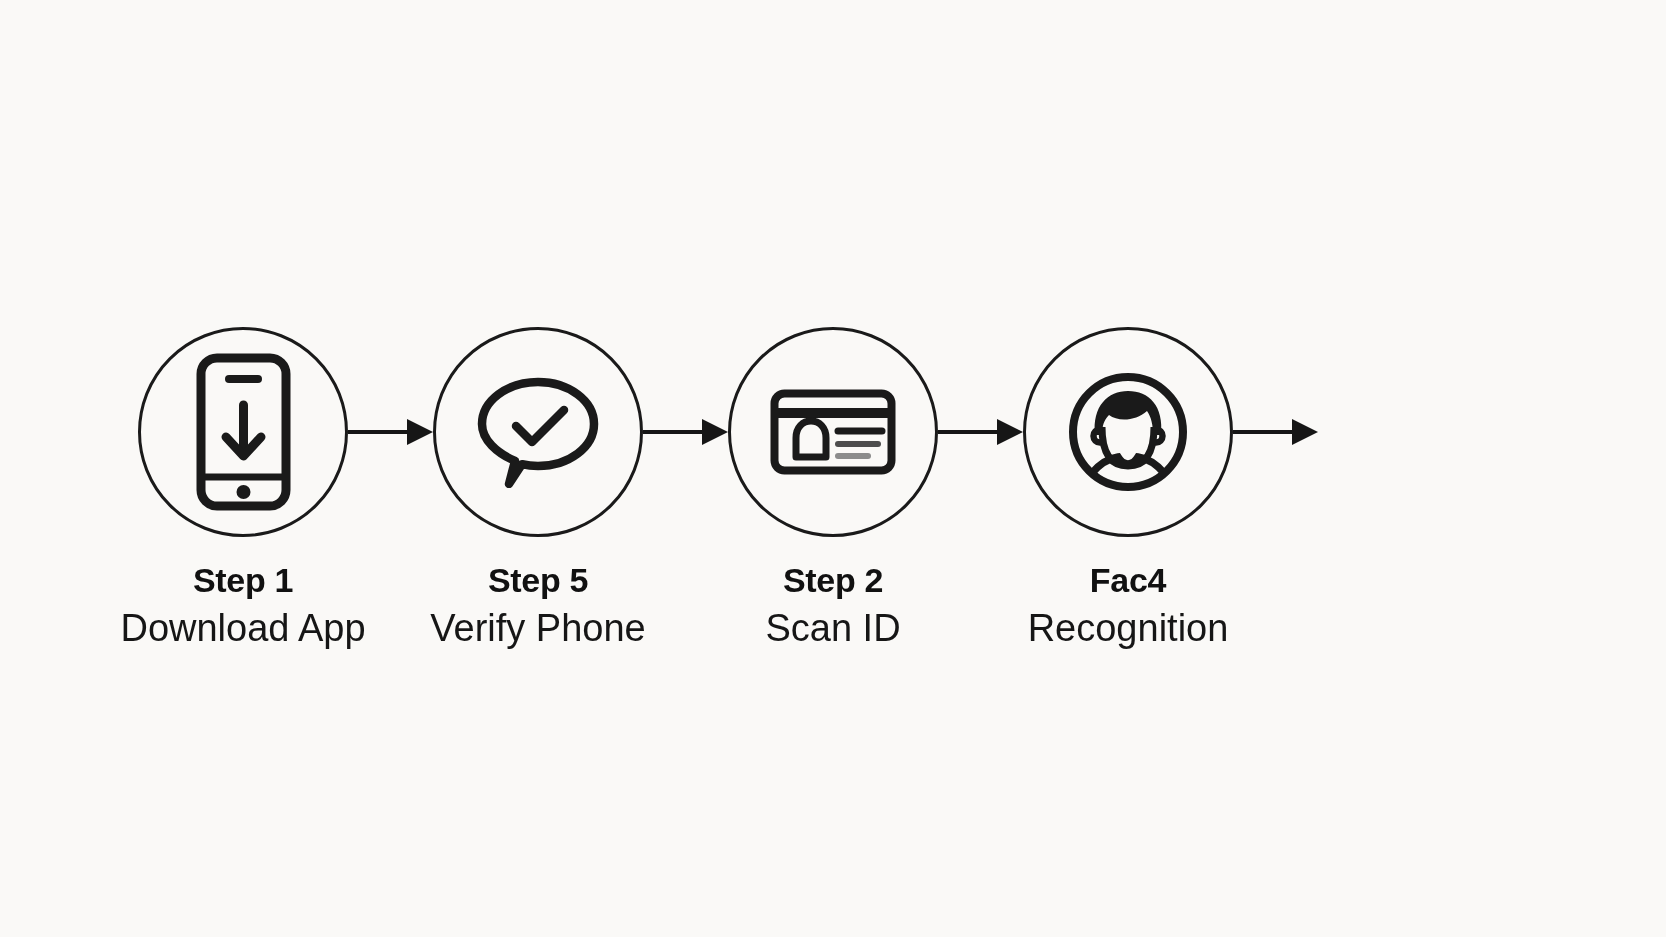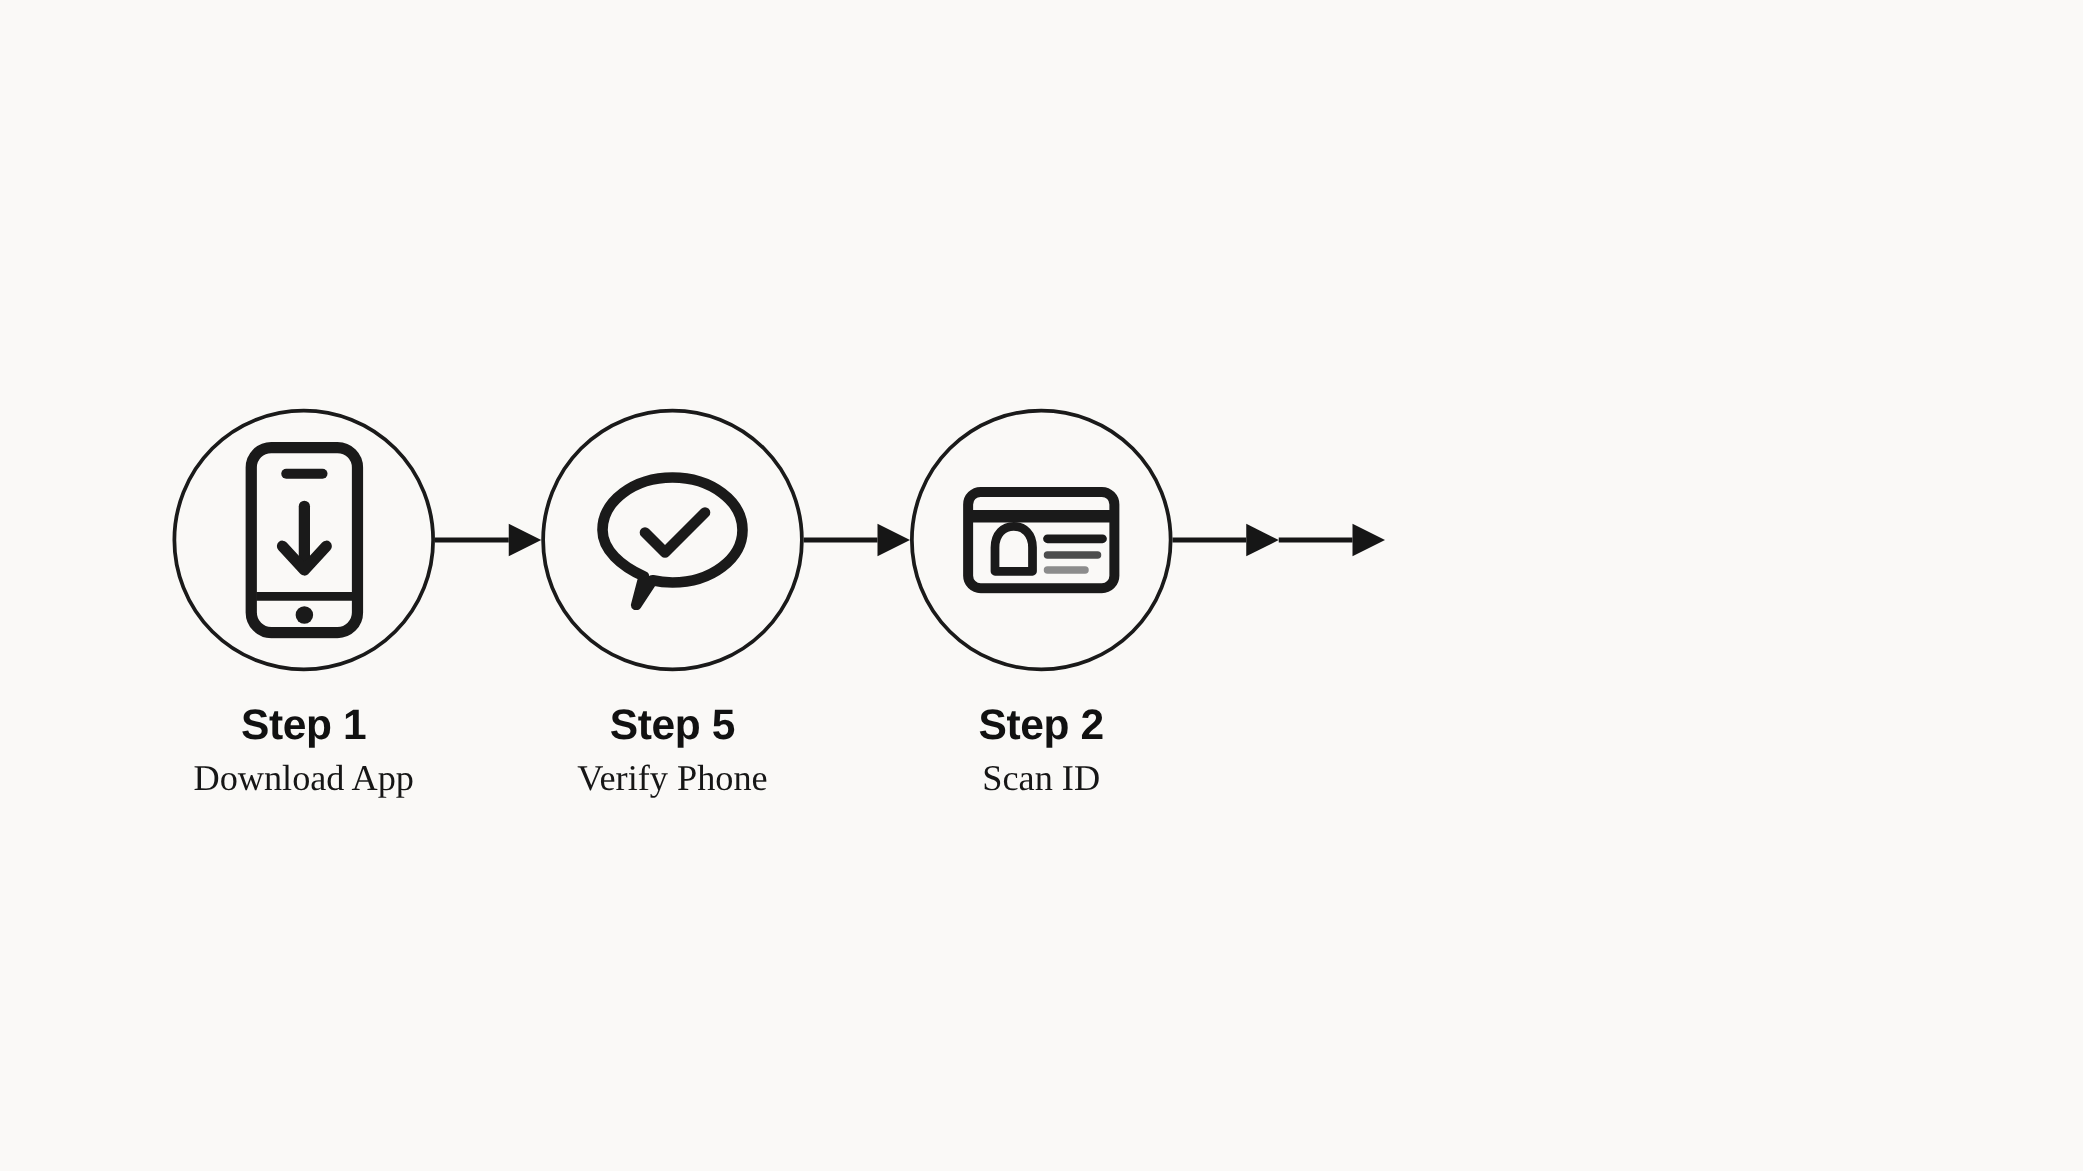--- a/index.html
+++ b/index.html
@@ -43,25 +43,24 @@
     align-items: center;
   }
   .title {
     font-size: 34px;
     font-weight: bold;
     letter-spacing: -0.3px;
     white-space: nowrap;
     color: #111111;
   }
   .subtitle {
-    font-size: 29px;
+    font-size: 38px;
     margin-top: 7px;
     white-space: nowrap;
     color: #161616;
-    font-family: Liberation Serif, serif;
   }
   .arrow {
     width: 85px;
     height: 210px;
     display: flex;
     align-items: center;
   }
   .arrow-line { flex: 1; height: 4px; background: #161616; }
   .arrow-head {
     width: 0; height: 0;
@@ -132,20 +131,36 @@
         <div class="title">Step 2</div>
         <div class="subtitle">Scan ID</div>
       </div>
     </div>
 
     <div class="arrow">
       <span class="arrow-line"></span>
       <span class="arrow-head"></span>
     </div>
 
+    <div class="step">
+      <div class="circle">
+        <svg width="122" height="122" viewBox="0 0 122 122" fill="none">
+          <circle cx="61" cy="61" r="55" stroke="#1a1a1a" stroke-width="8"></circle>
+          <circle cx="33" cy="65" r="6.5" stroke="#1a1a1a" stroke-width="6.5" fill="none"></circle>
+          <circle cx="89" cy="65" r="6.5" stroke="#1a1a1a" stroke-width="6.5" fill="none"></circle>
+          <path d="M 35 56 C 35 84 45 95 61 95 C 77 95 87 84 87 56" stroke="#1a1a1a" stroke-width="7" fill="#faf9f7"></path>
+          <path d="M 28 64 C 25 35 41 20 61 20 C 82 20 97 35 94 64 L 86 64 C 86 53 84 46 80 40 C 69 50 51 51 42 44 C 37 49 35 55 35 64 Z" fill="#1a1a1a"></path>
+          <path d="M 24 103 C 34 91 44 87 51 86 C 54 91 57.5 93 61 93 C 64.5 93 68 91 71 86 C 78 87 88 91 98 103" stroke="#1a1a1a" stroke-width="7.5" fill="none"></path>
+        </svg>
+      </div>
+      <div class="labels">
+        <div class="title">Fac4</div>
+        <div class="subtitle">Recognition</div>
+      </div>
+    </div>
 
     <div class="arrow">
       <span class="arrow-line"></span>
       <span class="arrow-head"></span>
     </div>
 
 
   </div>
 </div>
 

